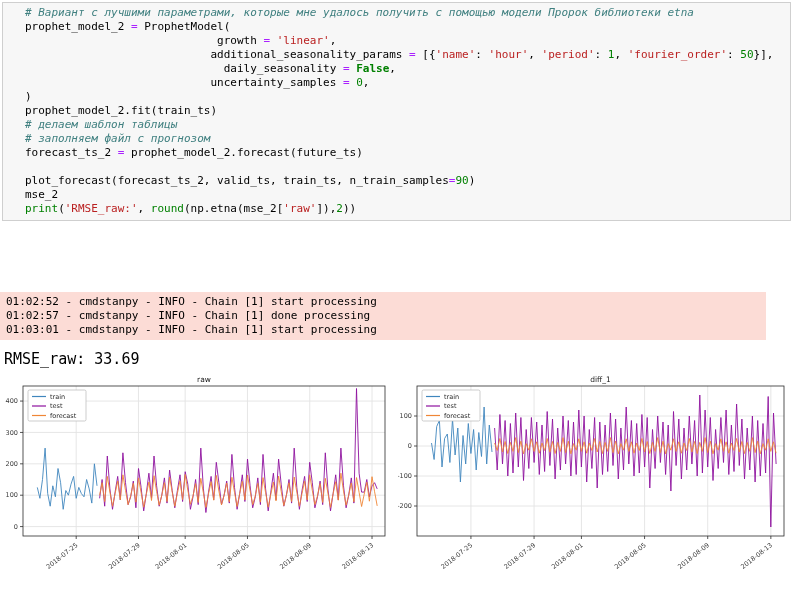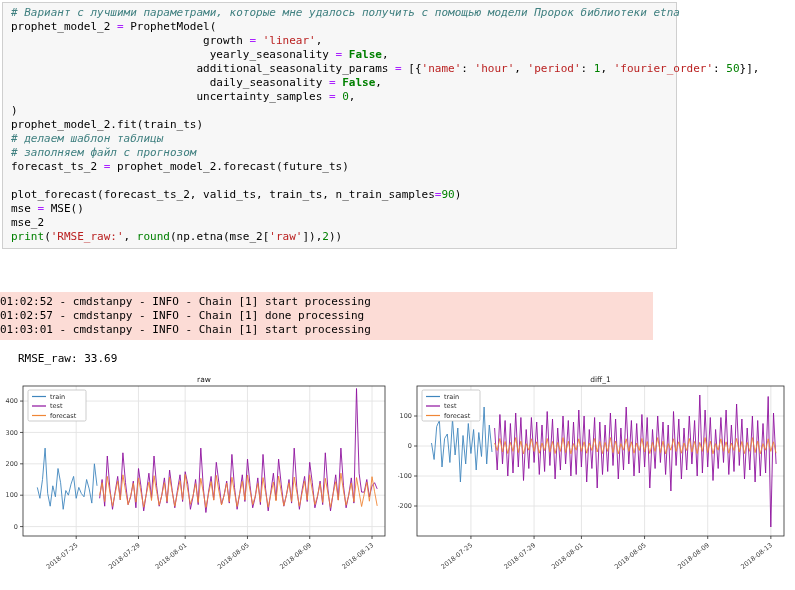--- a/index.html
+++ b/index.html
@@ -1,61 +1,59 @@
 <!DOCTYPE html>
 <html><head>
 <meta charset="utf-8">
 <style>
   html,body{margin:0;padding:0;background:#ffffff;}
   body{width:795px;height:590px;position:relative;overflow:hidden;
        font-family:"DejaVu Sans Mono","Liberation Mono",monospace;}
 
   
-  .code-cell{position:absolute;left:2px;top:2px;width:675px;box-sizing:border-box;
-    border:1px solid #cfcfcf;background:#f7f7f7;padding:3px 4px 4px 8px;}
+  .code-cell{position:absolute;left:2px;top:2px;width:789px;box-sizing:border-box;
+    border:1px solid #cfcfcf;background:#f7f7f7;padding:3px 4px 4px 22px;}
   .code-line{white-space:pre;font-size:11px;line-height:14px;min-height:14px;}
   .tk-c{color:#408080;font-style:italic}
   .tk-k{color:#008000;font-weight:bold}
   .tk-b{color:#008000}
   .tk-s{color:#ba2121}
   .tk-n{color:#008000}
   .tk-o{color:#aa22ff}
   .tk-p{color:#000000}
 
   
-  .stderr{position:absolute;left:0;top:292px;width:653px;box-sizing:border-box;
-    padding:3px 0;background:#fcdcd6;}
+  .stderr{position:absolute;left:0;top:292px;width:766px;box-sizing:border-box;
+    padding:3px 6px;background:#fcdcd6;}
   .stderr .log-line{white-space:pre;font-size:11px;line-height:14px;color:#000;}
-  .stdout{position:absolute;left:18px;top:352px;font-size:11px;line-height:14px;color:#000;white-space:pre;}
+  .stdout{position:absolute;left:4px;top:352px;font-size:15px;line-height:14px;color:#000;white-space:pre;}
 
   
   .figures{position:absolute;left:0;top:373px;width:795px;display:flex;}
   .fig{background:#ffffff;}
   svg text{font-family:"DejaVu Sans","Liberation Sans",sans-serif;}
 </style>
 </head>
 <body>
 
 <div class="page">
   <div class="code-cell" id="code-cell">
       <div class="code-line"><span class="tk-c"># Вариант с лучшими параметрами, которые мне удалось получить с помощью модели Пророк библиотеки etna</span></div>
       <div class="code-line"><span class="tk-p">prophet_model_2 </span><span class="tk-o">=</span><span class="tk-p"> ProphetModel(</span></div>
       <div class="code-line"><span class="tk-p">                             growth </span><span class="tk-o">=</span><span class="tk-p"> </span><span class="tk-s">'linear'</span><span class="tk-p">,</span></div>
-      <div class="code-line"><span class="tk-p">                              yearly_seasonality </span><span class="tk-o">=</span><span class="tk-p"> </span><span class="tk-k">False</span><span class="tk-p">,</span></div>
       <div class="code-line"><span class="tk-p">                            additional_seasonality_params </span><span class="tk-o">=</span><span class="tk-p"> [{</span><span class="tk-s">'name'</span><span class="tk-p">: </span><span class="tk-s">'hour'</span><span class="tk-p">, </span><span class="tk-s">'period'</span><span class="tk-p">: </span><span class="tk-n">1</span><span class="tk-p">, </span><span class="tk-s">'fourier_order'</span><span class="tk-p">: </span><span class="tk-n">50</span><span class="tk-p">}],</span></div>
       <div class="code-line"><span class="tk-p">                              daily_seasonality </span><span class="tk-o">=</span><span class="tk-p"> </span><span class="tk-k">False</span><span class="tk-p">,</span></div>
       <div class="code-line"><span class="tk-p">                            uncertainty_samples </span><span class="tk-o">=</span><span class="tk-p"> </span><span class="tk-n">0</span><span class="tk-p">,</span></div>
       <div class="code-line"><span class="tk-p">)</span></div>
       <div class="code-line"><span class="tk-p">prophet_model_2.fit(train_ts)</span></div>
       <div class="code-line"><span class="tk-c"># делаем шаблон таблицы</span></div>
       <div class="code-line"><span class="tk-c"># заполняем файл с прогнозом</span></div>
       <div class="code-line"><span class="tk-p">forecast_ts_2 </span><span class="tk-o">=</span><span class="tk-p"> prophet_model_2.forecast(future_ts)</span></div>
       <div class="code-line"><span class="tk-p"></span></div>
       <div class="code-line"><span class="tk-p">plot_forecast(forecast_ts_2, valid_ts, train_ts, n_train_samples</span><span class="tk-o">=</span><span class="tk-n">90</span><span class="tk-p">)</span></div>
-      <div class="code-line"><span class="tk-p">mse </span><span class="tk-o">=</span><span class="tk-p"> MSE()</span></div>
       <div class="code-line"><span class="tk-p">mse_2</span></div>
       <div class="code-line"><span class="tk-b">print</span><span class="tk-p">(</span><span class="tk-s">'RMSE_raw:'</span><span class="tk-p">, </span><span class="tk-b">round</span><span class="tk-p">(np.etna(mse_2[</span><span class="tk-s">'raw'</span><span class="tk-p">]),</span><span class="tk-n">2</span><span class="tk-p">))</span></div>
     </div>
   <div class="stderr" id="stderr">
       <div class="log-line">01:02:52 - cmdstanpy - INFO - Chain [1] start processing</div>
       <div class="log-line">01:02:57 - cmdstanpy - INFO - Chain [1] done processing</div>
       <div class="log-line">01:03:01 - cmdstanpy - INFO - Chain [1] start processing</div>
     </div>
   <div class="stdout">RMSE_raw: 33.69</div>
   <div class="figures">

